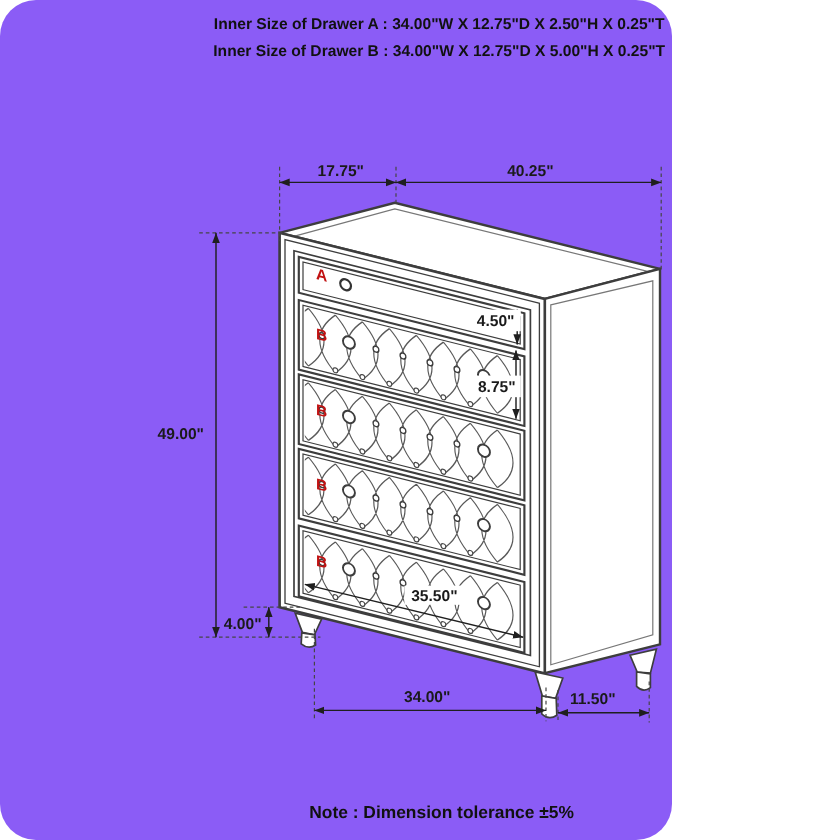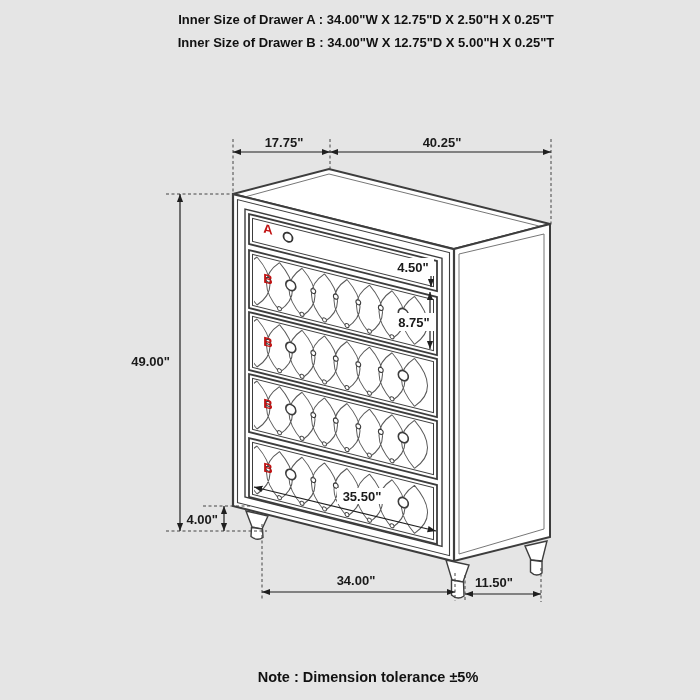--- a/index.html
+++ b/index.html
@@ -1,16 +1,16 @@
 <!DOCTYPE html>
 <html><head>
 <meta charset="utf-8">
 <style>
   html,body{margin:0;padding:0;background:#ffffff;}
-  .stage{width:700px;height:700px;position:relative;background:#e5e5e5;overflow:hidden;}
+  .stage{width:560px;height:700px;position:relative;background:#8b5cf6;overflow:hidden;border-radius:30px;}
   svg{display:block;}
   .hdr{font:bold 13px "Liberation Sans",sans-serif;fill:#111;}
   .note{font:bold 14.5px "Liberation Sans",sans-serif;fill:#111;}
   .dim{font:bold 13px "Liberation Sans",sans-serif;fill:#1a1a1a;}
   .redlbl{font:bold 13px "Liberation Sans",sans-serif;fill:#c11212;}
   .edge{stroke:#3d3d3d;fill:#ffffff;}
   .edge2{stroke:#3d3d3d;fill:none;}
   .thin{stroke:#777;fill:none;stroke-width:1;}
   .dimline{stroke:#1f1f1f;stroke-width:1.2;fill:none;}
   .dash{stroke:#454545;stroke-width:1;stroke-dasharray:3 2.5;fill:none;}

